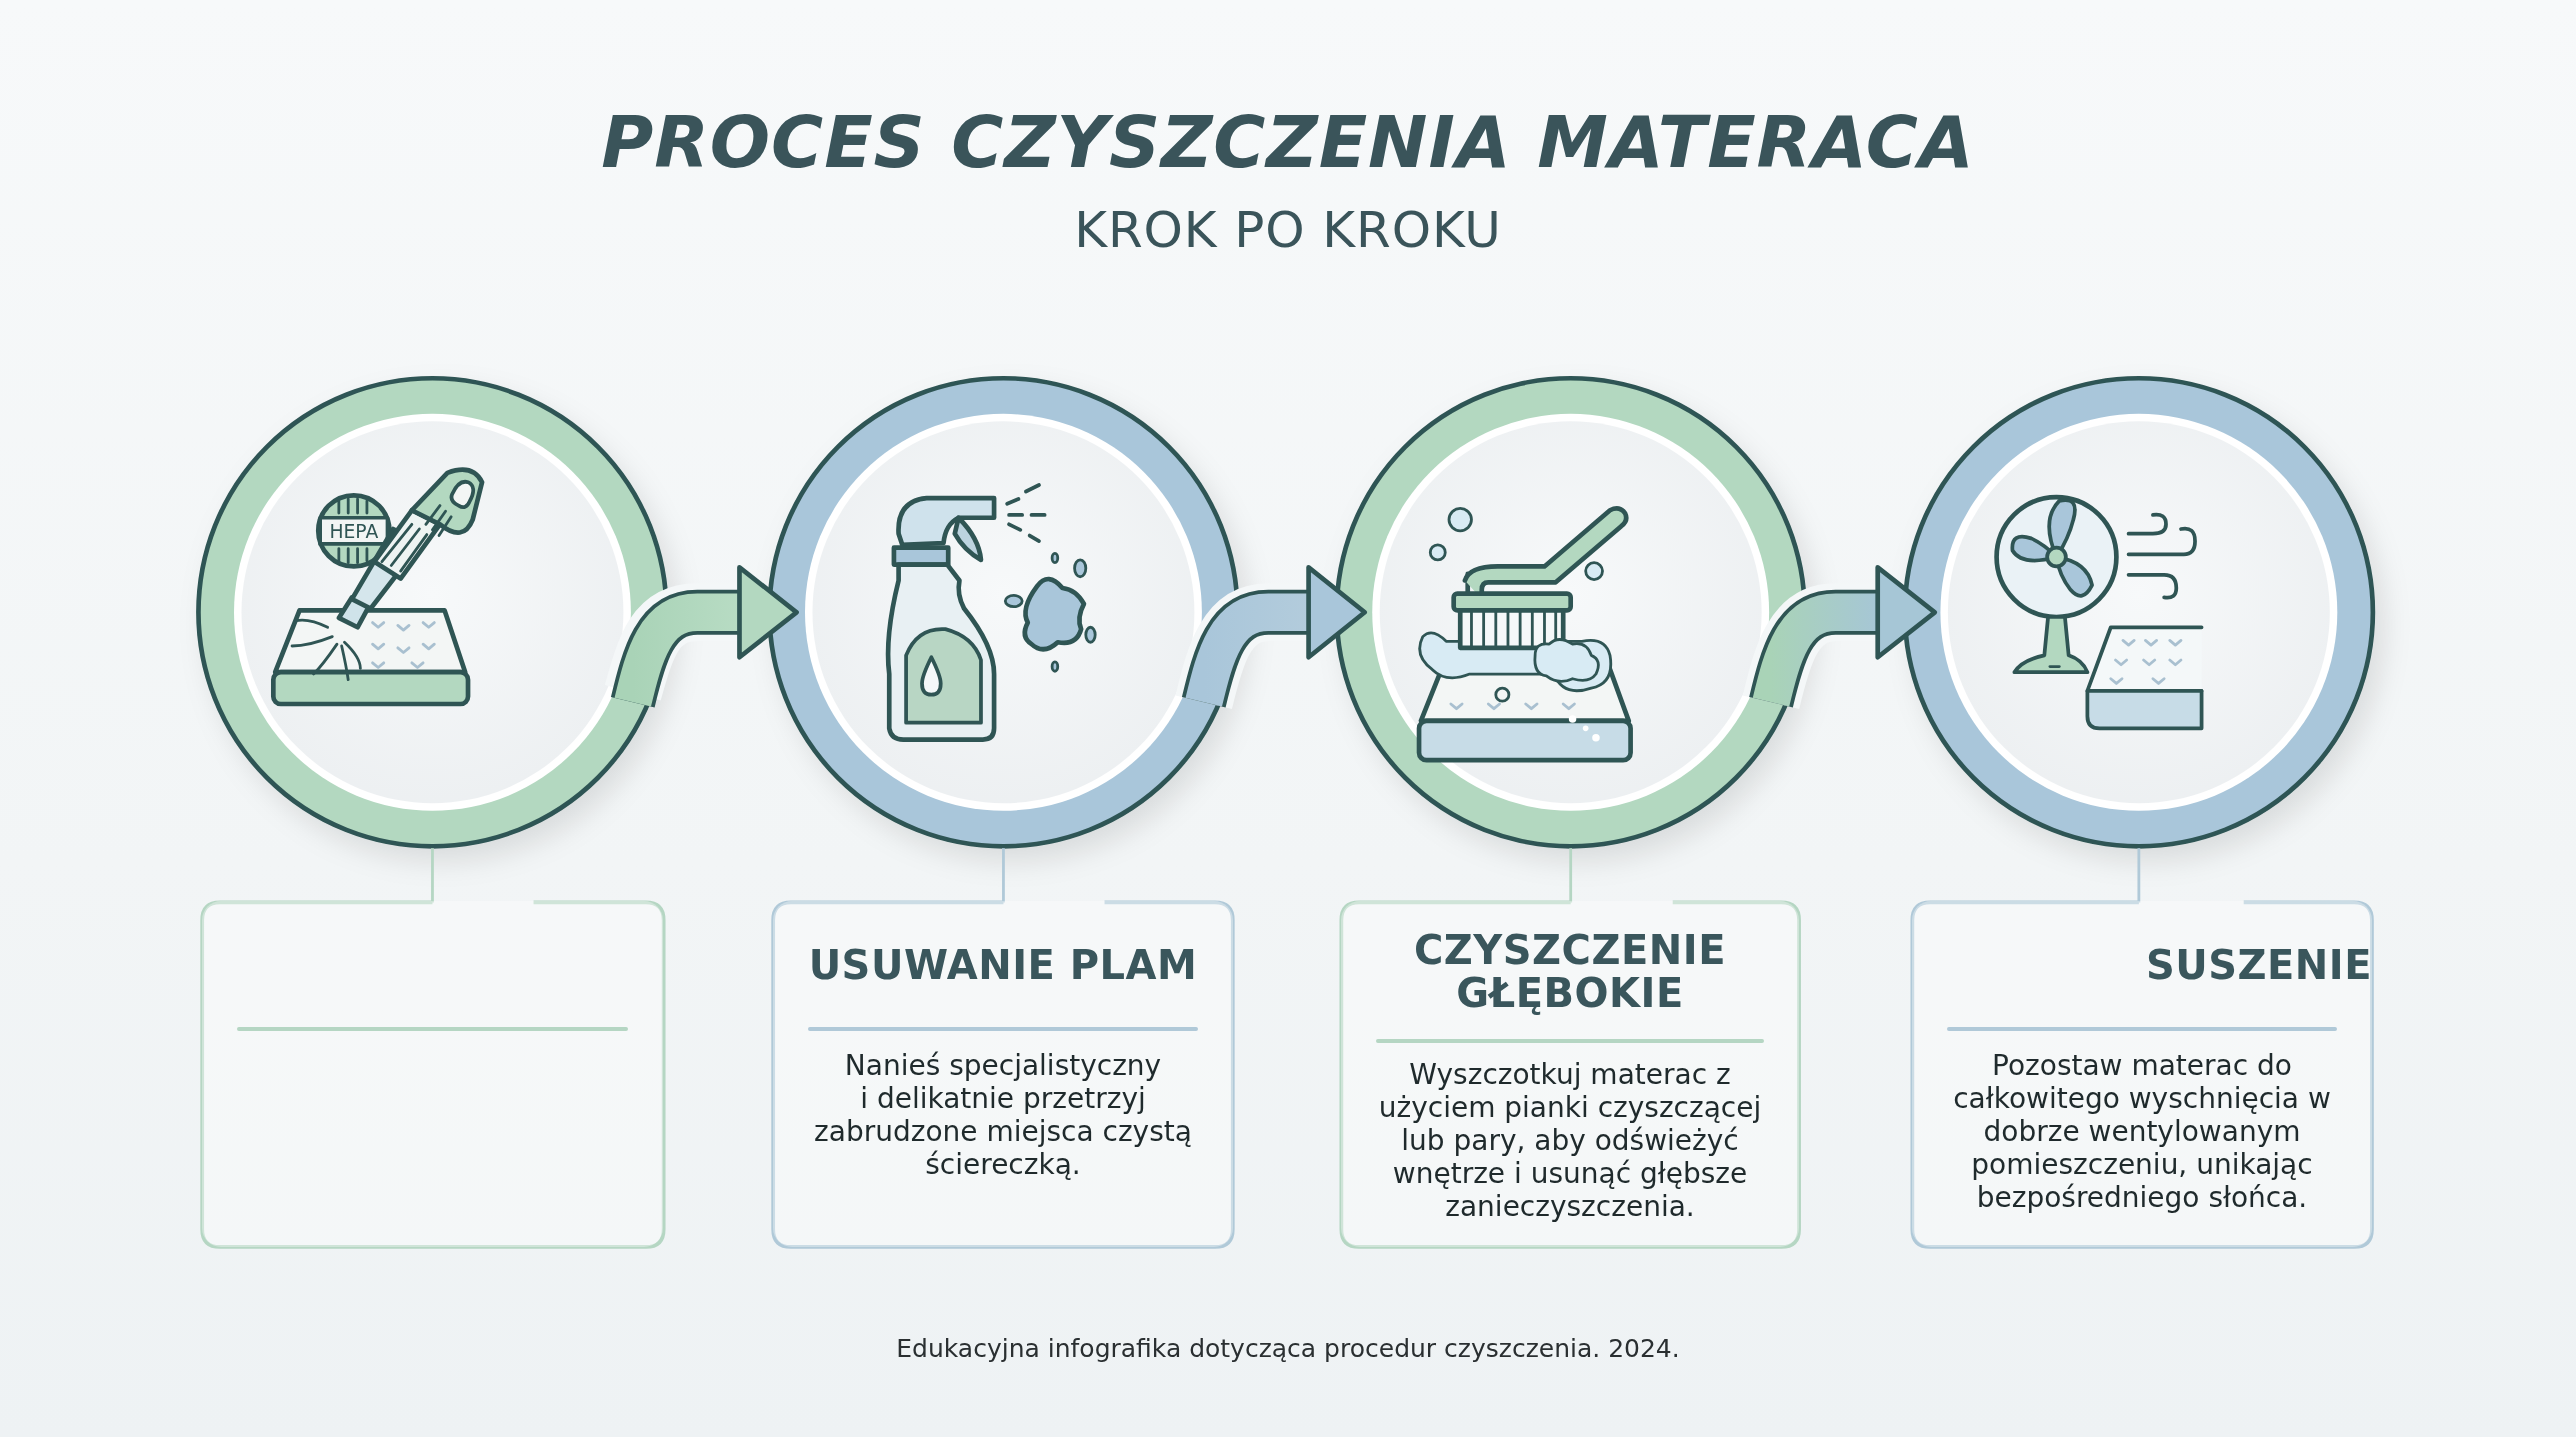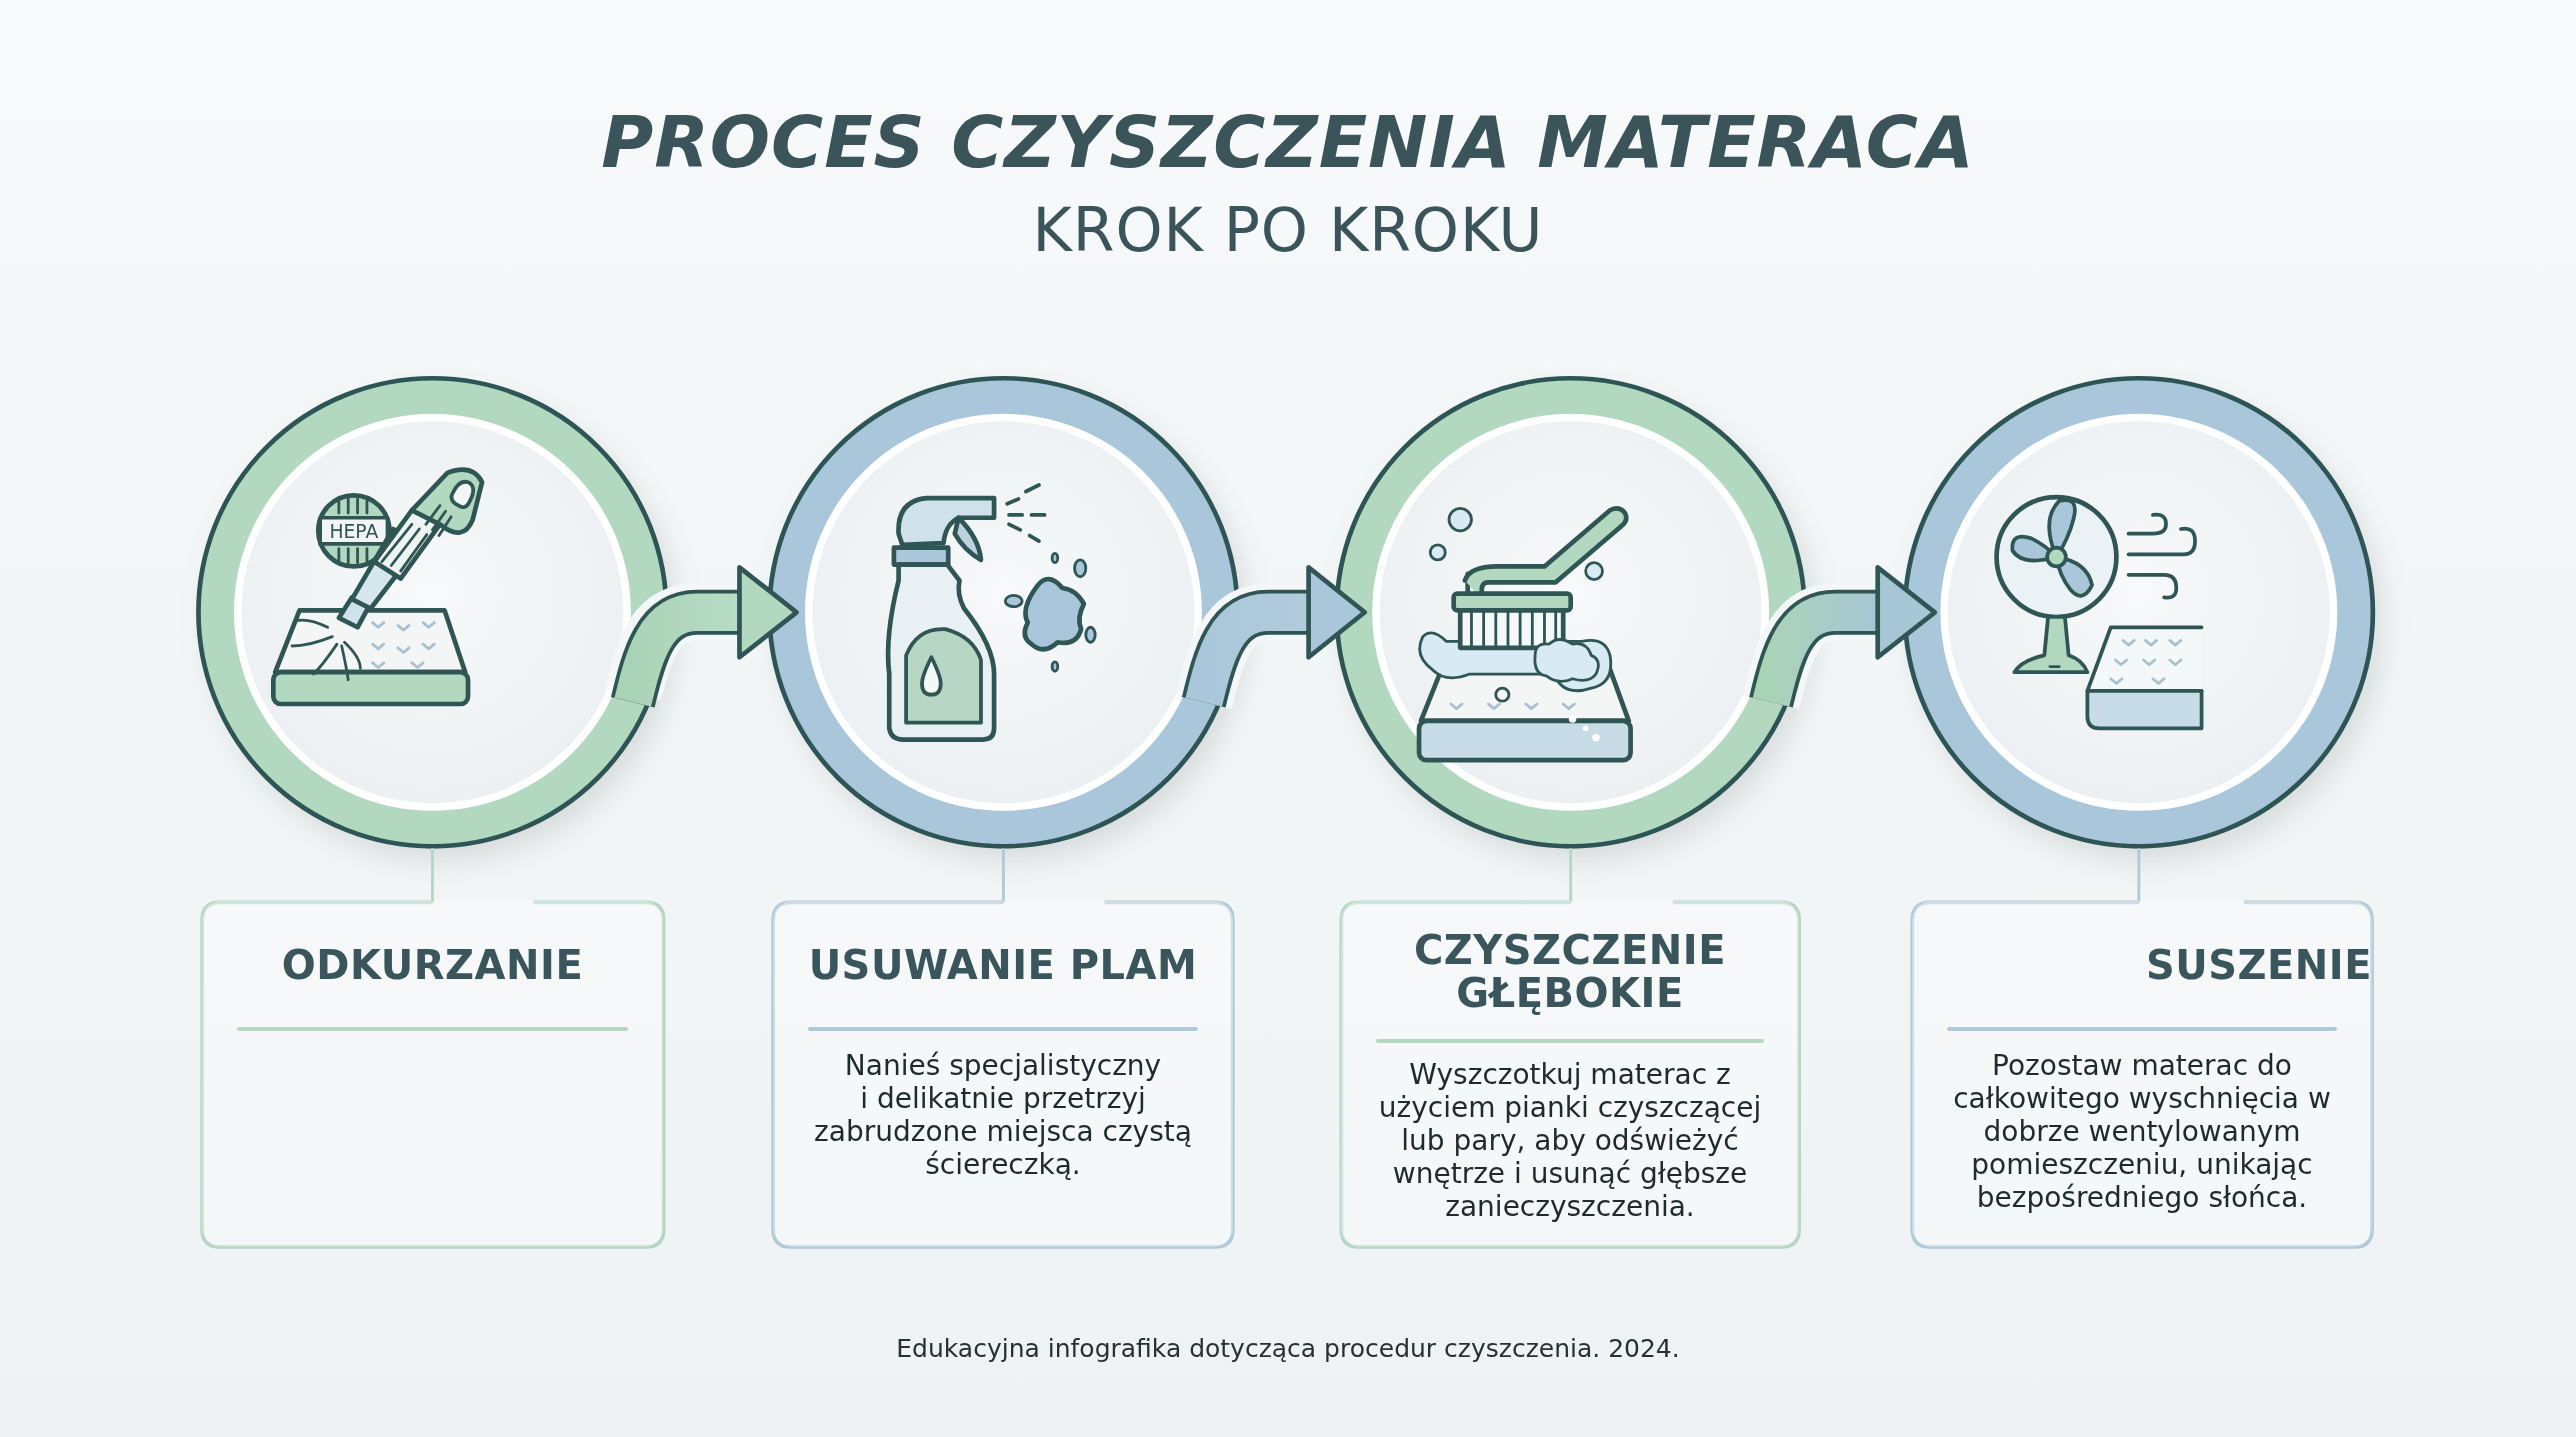--- a/index.html
+++ b/index.html
@@ -12,21 +12,21 @@
   .title {
     position: absolute; left: 0; width: 2576px; top: 101px;
     text-align: center; color: #3a545a;
     font-size: 71px; font-weight: bold; letter-spacing: 0.9px;
     line-height: 84px;
     font-style: italic;
   }
   .subtitle {
     position: absolute; left: 0; width: 2576px; top: 193px;
     text-align: center; color: #3a545a;
-    font-size: 60px; font-weight: normal; letter-spacing: 0.9px;
+    font-size: 50px; font-weight: normal; letter-spacing: 0.9px;
     line-height: 75px;
   }
   .stage { position: absolute; left: 0; top: 0; width: 2576px; height: 1438px; }
   .stage svg { position: absolute; left: 0; top: 0; }
   .card {
     position: absolute; top: 901px; height: 346px;
     box-sizing: border-box;
     border-radius: 19px;
     background: rgba(255,255,255,0.35);
   }
@@ -277,21 +277,20 @@
   <g fill="none" stroke-width="4">
     <path d="M 462 964 L 235 964 Q 216 964 216 983 L 216 1313 Q 216 1332 235 1332 L 690 1332 Q 709 1332 709 1313 L 709 983 Q 709 964 690 964 L 570 964" stroke="#b5d6c3"></path>
     <path d="M 1072 964 L 845 964 Q 826 964 826 983 L 826 1313 Q 826 1332 845 1332 L 1298 1332 Q 1317 1332 1317 1313 L 1317 983 Q 1317 964 1298 964 L 1180 964" stroke="#b0c9d8"></path>
     <path d="M 1678 964 L 1452 964 Q 1433 964 1433 983 L 1433 1313 Q 1433 1332 1452 1332 L 1903 1332 Q 1922 1332 1922 1313 L 1922 983 Q 1922 964 1903 964 L 1787 964" stroke="#b5d6c3"></path>
     <path d="M 2285 964 L 2062 964 Q 2043 964 2043 983 L 2043 1313 Q 2043 1332 2062 1332 L 2515 1332 Q 2534 1332 2534 1313 L 2534 983 Q 2534 964 2515 964 L 2397 964" stroke="#b0c9d8"></path>
   </g>
 </svg>
 </div>
 
 <div class="card" style="left:202px; width:461px;">
-  <div class="card-title" style="top:41px;">ODKURZANIE</div>
   <div class="divider" style="background:#b5d6c3;"></div>
 </div>
 
 <div class="card" style="left:773px; width:460px;">
   <div class="card-title" style="top:41px;">USUWANIE PLAM</div>
   <div class="divider" style="background:#b0c9d8;"></div>
   <div class="card-body">
     <div>Nanieś specjalistyczny</div>
     <div>i delikatnie przetrzyj</div>
     <div>zabrudzone miejsca czystą</div>

